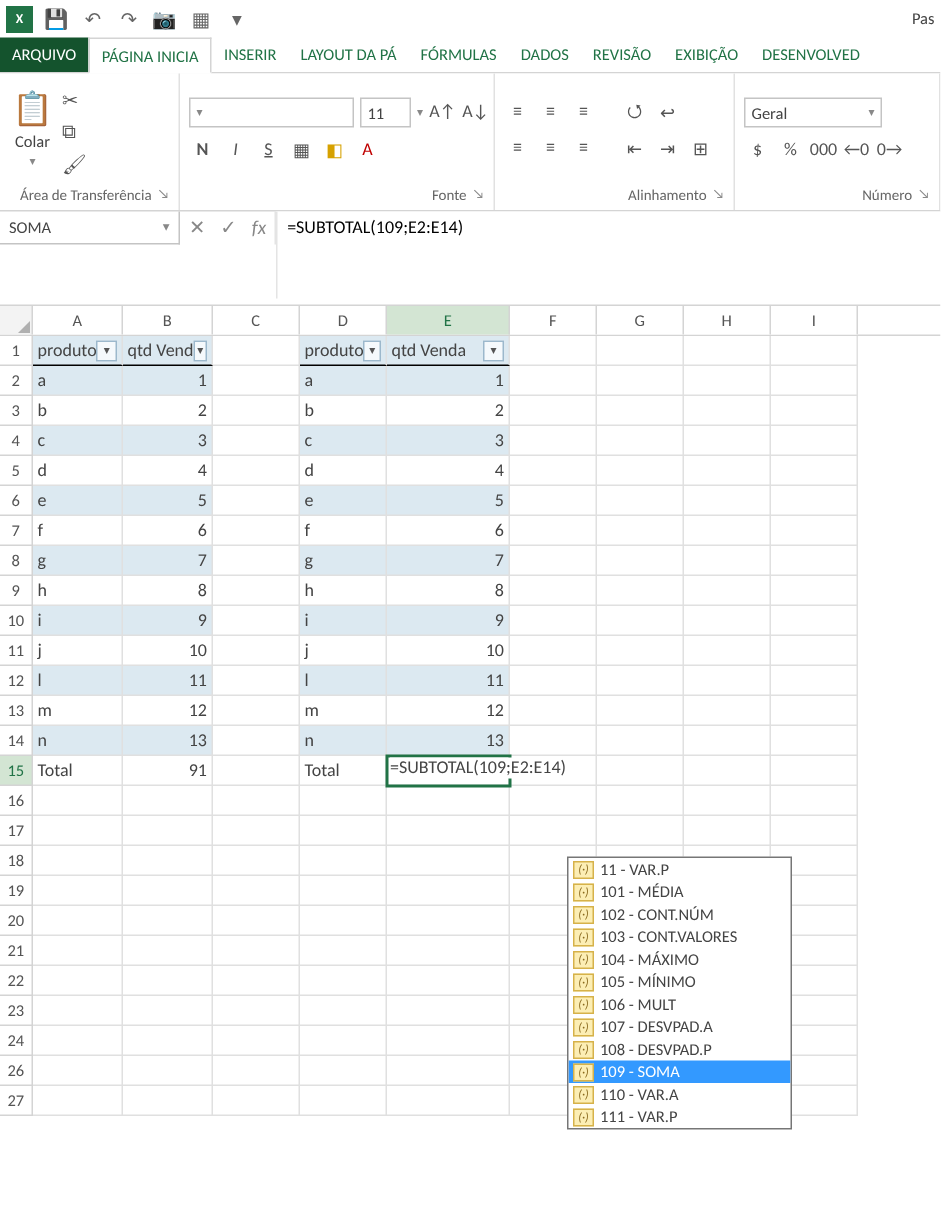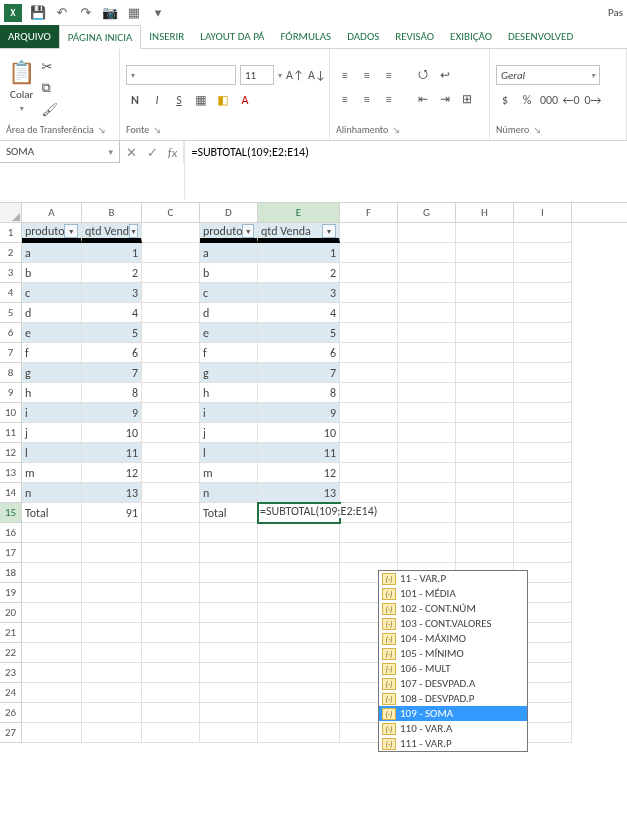--- a/index.html
+++ b/index.html
@@ -16,21 +16,21 @@
 .tabs { height: 24px; display: flex; align-items: stretch; border-bottom: 1px solid #d4d4d4; background:#fff;}
 .tab { padding: 0 8px; display: flex; align-items: center; font-size: 11px; color: #217346; cursor:pointer; text-transform: uppercase;}
 .tab.file { background: #14532d; color: #fff; }
 .tab.active { border: 1px solid #d4d4d4; border-bottom: 1px solid #fff; background: #fff; margin-bottom:-1px; color:#217346;}
 .tabs .rest { flex:1; }
 
 
 .ribbon { height: 92px; background: #fff; border-bottom: 1px solid #d4d4d4; display: flex; }
 .group { border-right: 1px solid #e1e1e1; padding: 4px 6px 2px 6px; display: flex; flex-direction: column; }
 .group .content { flex:1; display:flex; align-items:center; }
-.group .label { font-size: 10px; color: #666; text-align: center; padding: 2px 0; display:flex; justify-content:flex-start; align-items:center; gap:4px;}
+.group .label { font-size: 10px; color: #666; text-align: center; padding: 2px 0; display:flex; justify-content:flex-end; align-items:center; gap:4px;}
 .group .label .launcher { font-size:9px; color:#888; cursor:pointer;}
 .clip-content { display:flex; gap:4px; align-items:flex-start;}
 .paste-btn { display:flex; flex-direction:column; align-items:center; gap:2px; cursor:pointer; padding:2px;}
 .paste-btn .icn { font-size:22px; color:#d99c3e; }
 .paste-btn .lbl { font-size:11px; color:#444;}
 .mini-col { display:flex; flex-direction:column; gap:6px; padding-top:2px;}
 .mini-icn { font-size:13px; color:#555; cursor:pointer;}
 
 .font-content { display:flex; flex-direction:column; gap:6px; }
 .font-row { display:flex; gap:4px; align-items:center;}
@@ -38,21 +38,21 @@
 .font-size { border:1px solid #c4c4c4; height:20px; width:34px; font-size:11px; padding:0 4px; display:flex; align-items:center;}
 .sm-btn { width:18px; height:18px; display:flex; align-items:center; justify-content:center; color:#555; cursor:pointer; font-size:12px;}
 .sm-btn.bold{font-weight:bold;}
 .sm-btn.italic{font-style:italic;}
 .sm-btn.underline{text-decoration:underline;}
 
 .align-content { display:flex; flex-direction:column; gap:6px;}
 .align-row { display:flex; gap:4px;}
 
 .num-content { display:flex; flex-direction:column; gap:6px;}
-.num-select { border:1px solid #c4c4c4; height:20px; width:104px; font-size:11px; padding:0 4px; display:flex; align-items:center; justify-content:space-between;font-style:italic;}
+.num-select { border:1px solid #c4c4c4; height:20px; width:92px; font-size:11px; padding:0 4px; display:flex; align-items:center; justify-content:space-between;}
 .num-row { display:flex; gap:4px;}
 
 
 .formulabar { display:flex; align-items:stretch; border-bottom:1px solid #d4d4d4; }
 .namebox { width:120px; border:1px solid #c4c4c4; border-top:none; border-left:none; display:flex; align-items:center; padding:0 6px; height:22px; font-size:11px; justify-content:space-between;}
 .namebox .dd { color:#888; font-size:9px;}
 .fb-btns { display:flex; align-items:center; padding:0 6px; gap:10px; height:22px; border-right:1px solid #e4e4e4;}
 .fb-btn { color:#888; cursor:pointer; font-size:13px;}
 .fb-area { flex:1; position:relative;}
 .fb-input { width:100%; height:58px; border:none; border-left:1px solid #e4e4e4; font-size:12px; padding:4px 6px; resize:none; outline:none; font-family: Calibri, sans-serif;}
@@ -65,21 +65,21 @@
 .colhead { border-right:1px solid #d4d4d4; text-align:center; font-size:11px; color:#555; display:flex; align-items:center; justify-content:center; background:#fff;}
 .colhead.active { background:#d3e5d3; color:#217346;}
 .w-a{width:60px;} .w-b{width:60px;} .w-c{width:58px;} .w-d{width:58px;} .w-e{width:82px;} .w-f{width:58px;} .w-g{width:58px;} .w-h{width:58px;} .w-i{width:58px;}
 
 .row { display:flex; height:20px; }
 .rowhead { width:22px; border-right:1px solid #d4d4d4; border-bottom:1px solid #d4d4d4; text-align:center; font-size:11px; color:#555; display:flex; align-items:center; justify-content:center; background:#fff;}
 .rowhead.active { background:#d3e5d3; color:#217346;}
 .cell { border-right:1px solid #e0e0e0; border-bottom:1px solid #e0e0e0; font-size:12px; padding:0 3px; display:flex; align-items:center; background:#fff; overflow:hidden; white-space:nowrap;}
 .cell.right { justify-content:flex-end; }
 .cell.band { background:#dce9f1; }
-.cell.head { background:#dce9f1; font-weight:normal; border-bottom:5px solid #000000; display:flex; justify-content:space-between;}
+.cell.head { background:#dce9f1; font-weight:normal; border-bottom:1px solid #000000; display:flex; justify-content:space-between;}
 .cell.head .flt { width:14px; height:14px; border:1px solid #9cb8cc; background:#f5f9fc; display:flex; align-items:center; justify-content:center; font-size:8px; color:#555; cursor:pointer;}
 .cell.editing { outline:2px solid #217346; outline-offset:-1px; background:#fff; z-index:2; position:relative; overflow:visible;}
 .cell.editing .overflow-text { position:absolute; left:2px; top:1px; white-space:nowrap; background:#fff; padding-right:2px;}
 
 
 .ac-dropdown { position:absolute; left:378px; top:367px; width:150px; background:#fff; border:1px solid #767676; font-size:11px; z-index:10;}
 .ac-scroll { max-height:196px; overflow-y:scroll;}
 .ac-item { display:flex; align-items:center; gap:4px; padding:1px 3px; cursor:pointer;}
 .ac-item.selected { background:#3399ff; color:#fff;}
 .ac-icn { width:14px; height:12px; background:#fceeb4; border:1px solid #d6b24a; display:flex; align-items:center; justify-content:center; font-size:8px; color:#8a6a1e; font-style:italic; flex-shrink:0;}

